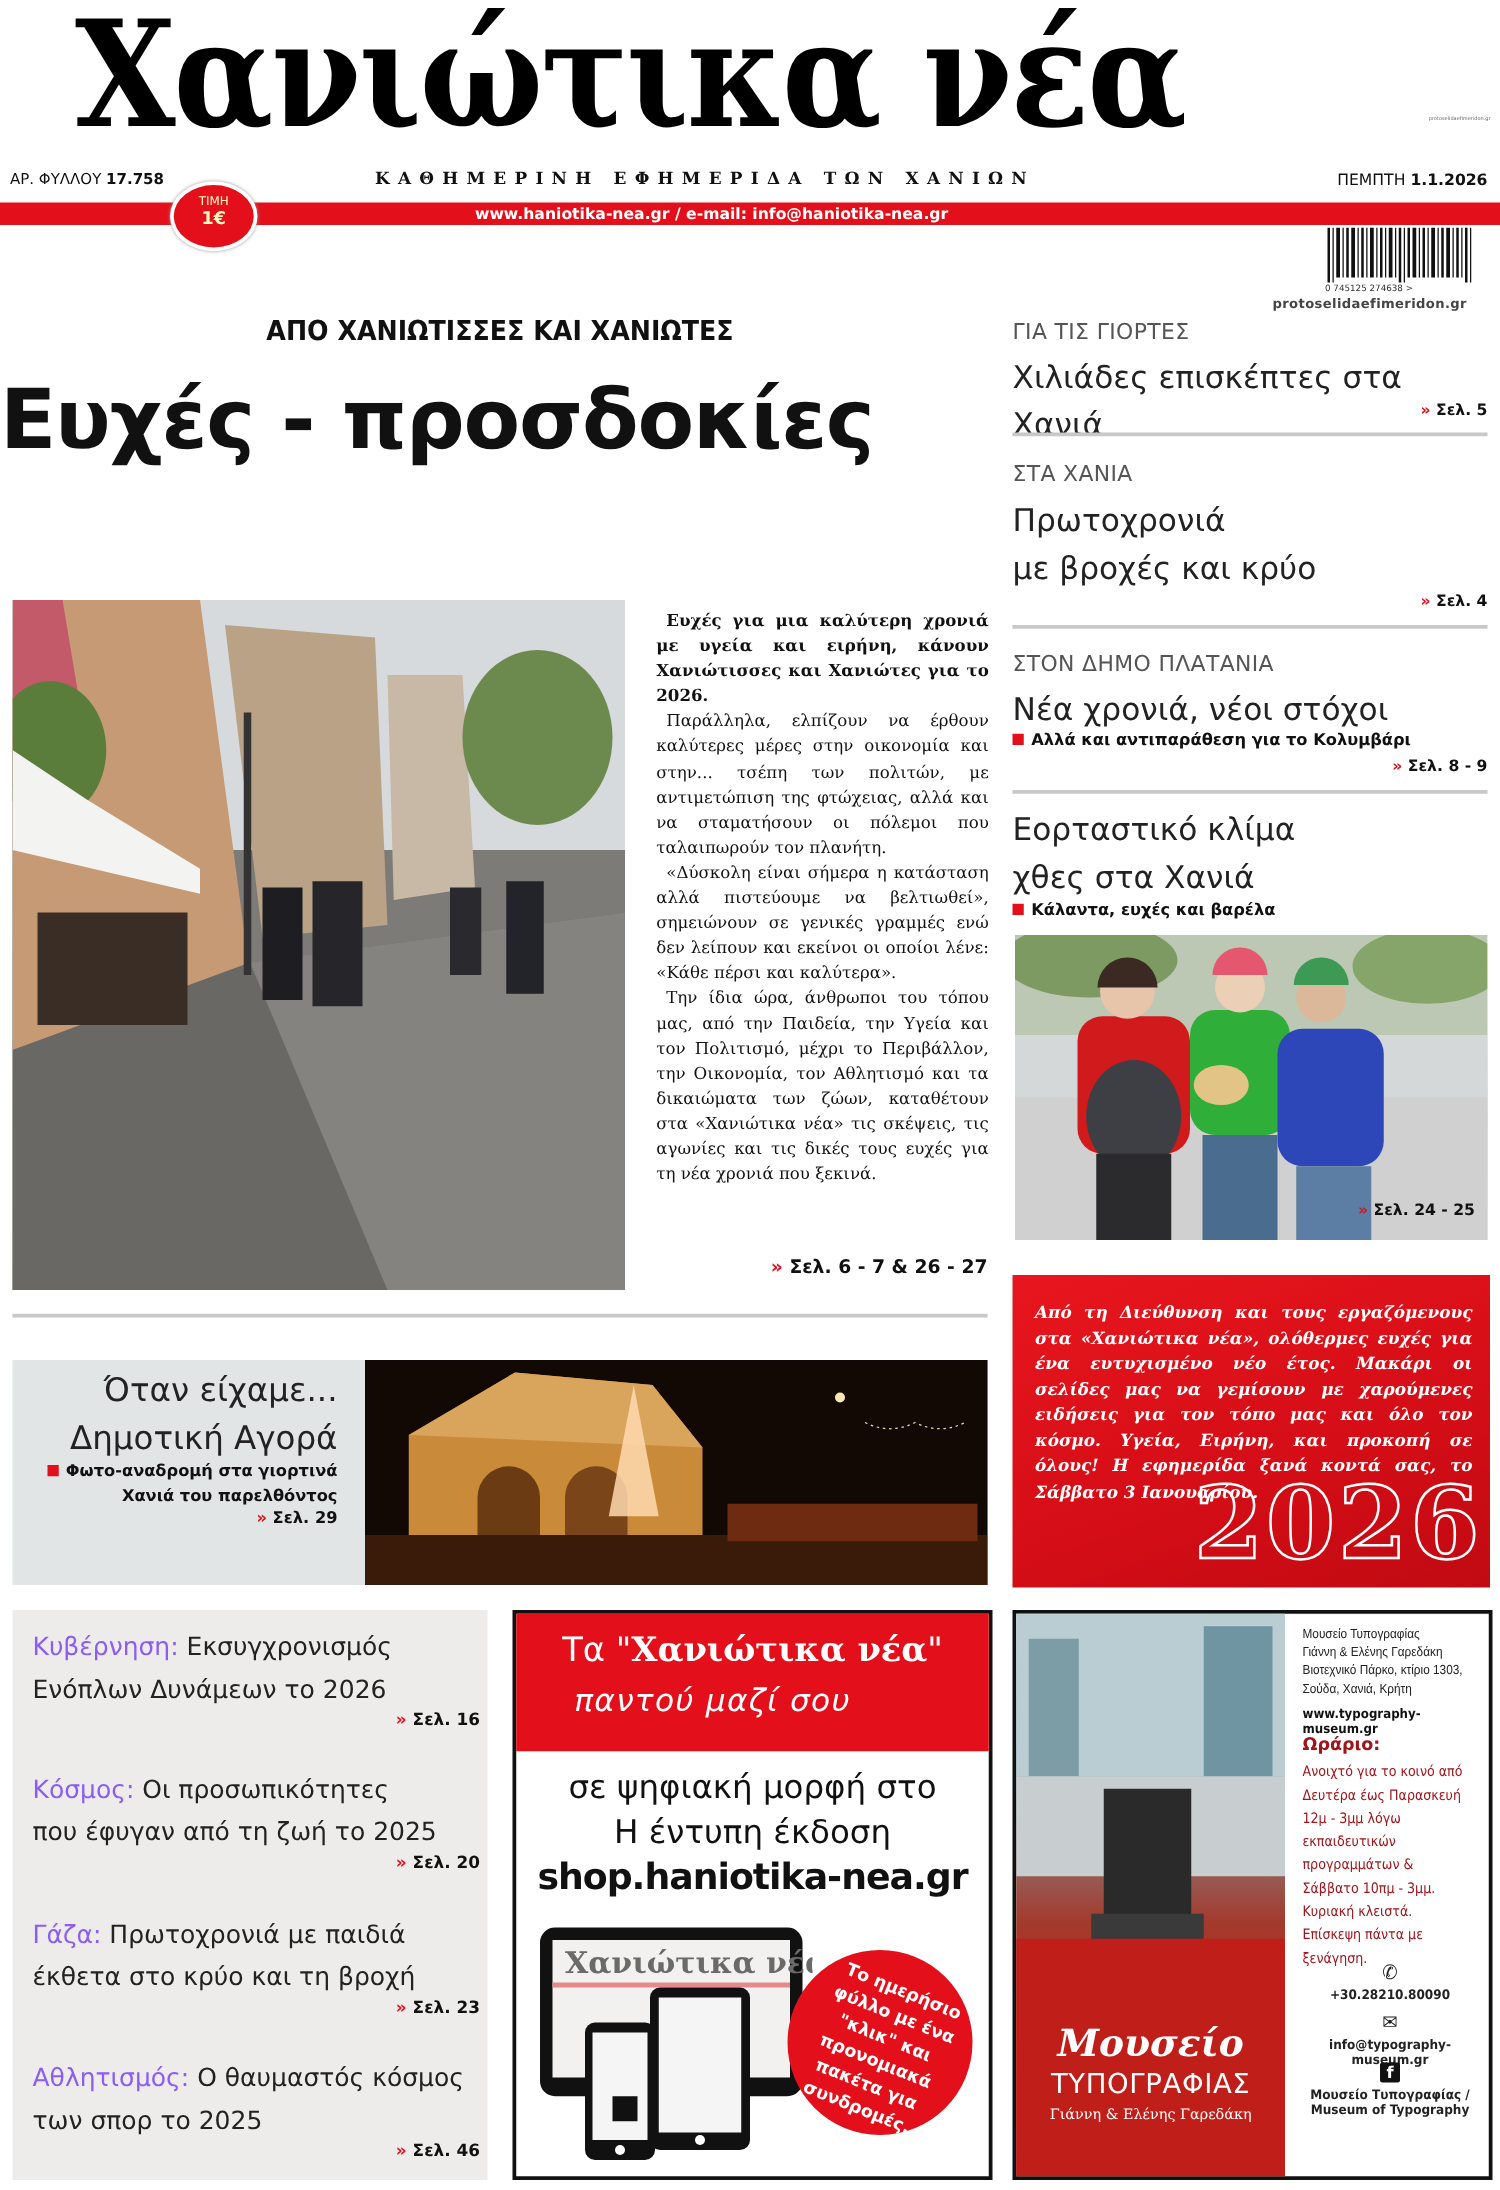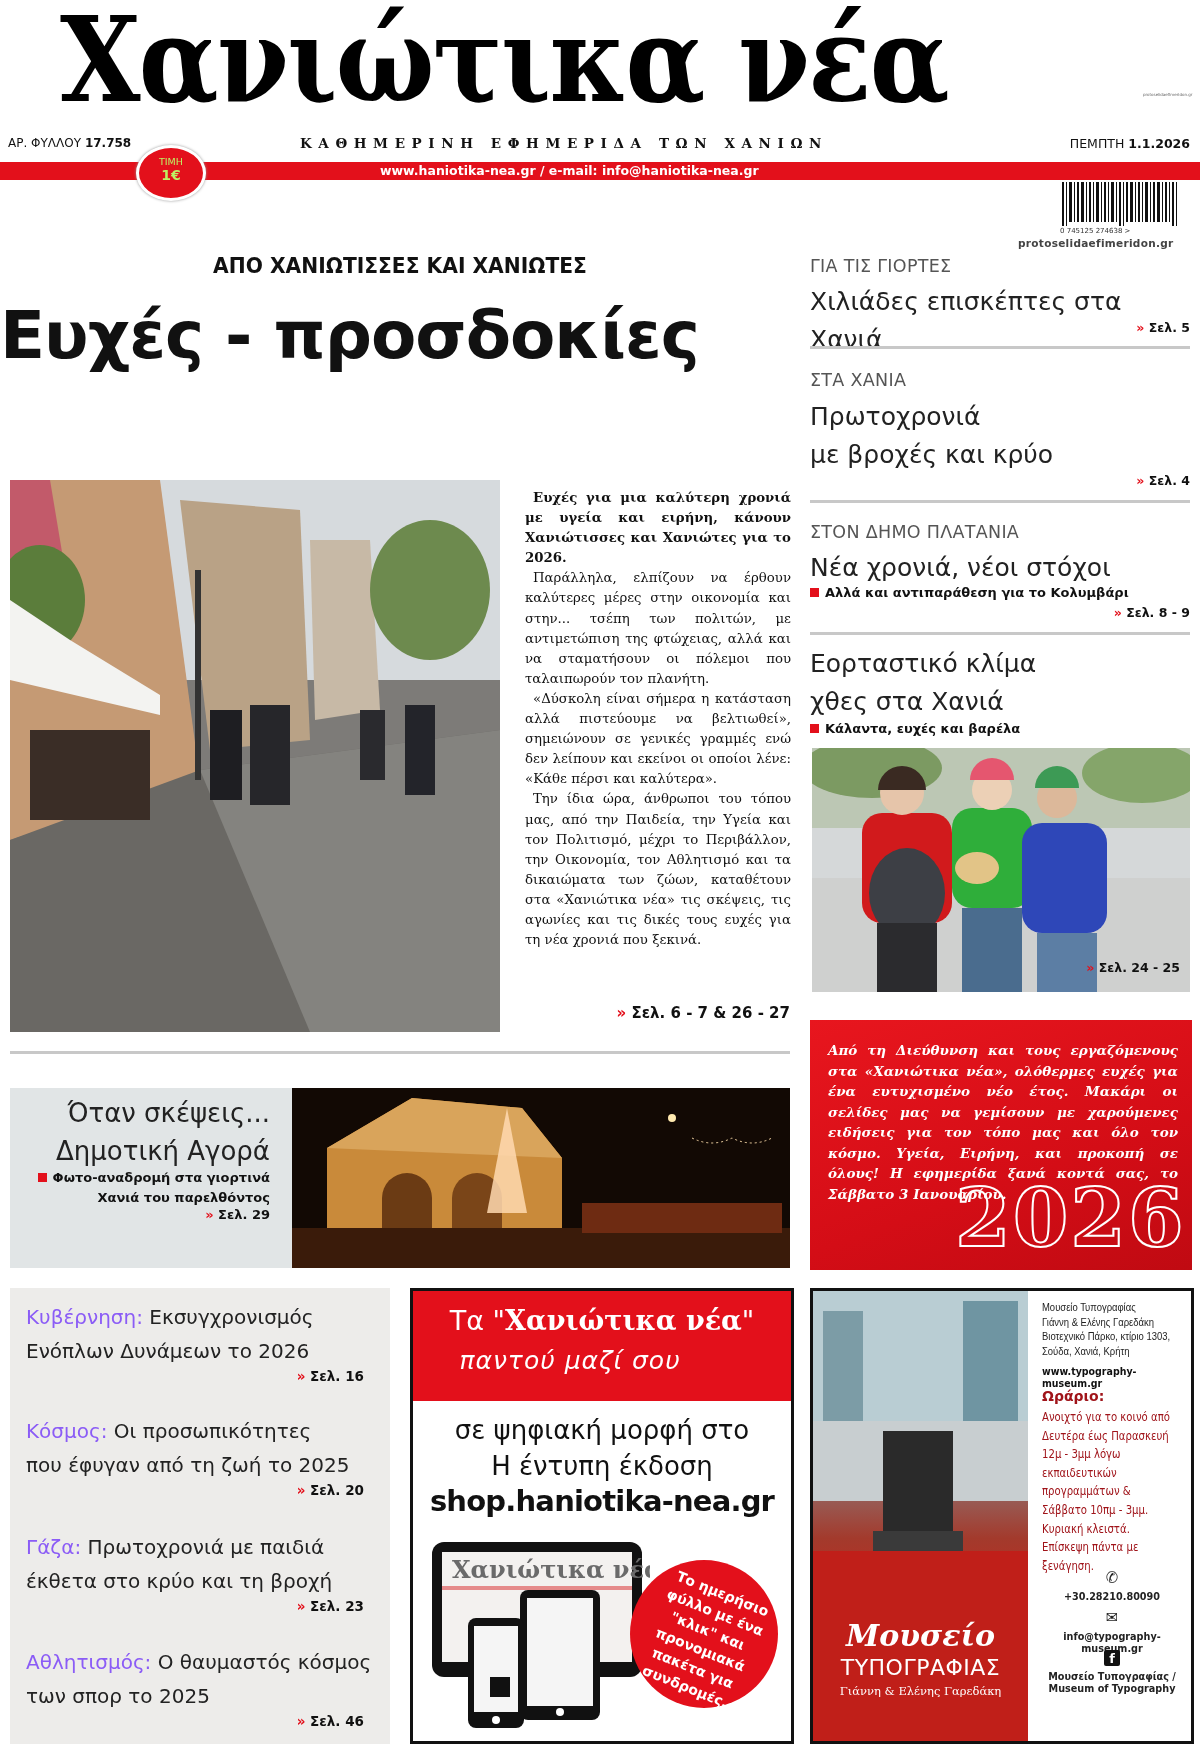--- a/index.html
+++ b/index.html
@@ -11,21 +11,21 @@
   .masthead-title { left: 60px; top: -8px; width: 1080px; text-align: left;
     font-family: "DejaVu Serif", serif; font-weight: bold; font-size: 118px; letter-spacing: -2px;
     transform: scaleX(0.88); transform-origin: left top; color: #000; line-height: 1.15; }
   .issue { left: 8px; top: 136px; font-size: 12px; }
   .issue b { font-weight: bold; }
   .tagline { left: 300px; top: 135px; font-family: "DejaVu Serif", serif; font-weight: bold; font-size: 13.5px; letter-spacing: 6.6px; }
   .dateline { right: 10px; top: 136px; font-size: 12.5px; }
   .redbar { left: 0; top: 162px; width: 1200px; height: 18px; background: #e3101b; }
   .redbar-text { left: 380px; top: 163px; color: #fff; font-size: 12.5px; font-weight: bold; }
   .price-badge { left: 136px; top: 145px; width: 70px; height: 56px; border-radius: 50%; background: #e3101b; border: 3px solid #fff;
-    box-shadow: 0 0 3px #999; color: #bef264; text-align: center; }
+    box-shadow: 0 0 3px #999; color: #fef9c3; text-align: center; }
   .price-badge .lbl { font-size: 9.5px; margin-top: 8px; display: block; }
   .price-badge .val { font-size: 14px; font-weight: bold; display: block; }
   .barcode { left: 1060px; top: 182px; width: 130px; height: 52px; }
   .barcode-site { left: 1018px; top: 237px; font-size: 10.5px; font-weight: bold; color: #444; letter-spacing: 0.3px; }
   .tiny-credit { left: 1143px; top: 92px; font-size: 4px; color: #666; }
 
   
   .kicker { left: 0; top: 253px; width: 800px; text-align: center; font-weight: bold; font-size: 22px; transform: scaleX(0.92); }
   .headline { left: 0; top: 290px; width: 800px; text-align: left; font-weight: bold; font-size: 66px; line-height: 92px; letter-spacing: -1px; }
   .lead-photo { left: 10px; top: 480px; width: 490px; height: 552px; overflow: hidden;
@@ -56,21 +56,21 @@
   .agora-box { left: 10px; top: 1088px; width: 282px; height: 180px; background: #e1e5e6; }
   .agora-title { left: 10px; top: 1094px; width: 260px; text-align: right; font-size: 26px; line-height: 38px; color: #222; }
   .agora-sub { left: 10px; top: 1168px; width: 260px; text-align: right; font-weight: bold; font-size: 13px; line-height: 20px; }
   .agora-ref { left: 10px; top: 1207px; width: 260px; text-align: right; font-weight: bold; font-size: 13px; }
   .agora-photo { left: 292px; top: 1088px; width: 498px; height: 180px; overflow: hidden; background: #150b05; }
 
   
   .briefs-box { left: 10px; top: 1288px; width: 380px; height: 456px; background: #edecea; }
   .brief { left: 26px; width: 350px; font-size: 20px; line-height: 34px; color: #222; }
   .brief b { font-weight: normal; color: #8b5cf6; }
-  .brief-ref { left: 18px; width: 346px; text-align: right; font-weight: bold; font-size: 13.5px; }
+  .brief-ref { left: 38px; width: 346px; text-align: right; font-weight: bold; font-size: 13.5px; }
 
   
   .ad-digital { left: 410px; top: 1288px; width: 384px; height: 456px; border: 3px solid #111; background: #fff; overflow: hidden; }
   .ad-red { left: 413px; top: 1291px; width: 378px; height: 110px; background: #e3101b; }
   .ad-red-line1 { left: 413px; top: 1305px; width: 378px; text-align: center; color: #fff; font-size: 27px; }
   .ad-red-line1 b { font-family: "DejaVu Serif", serif; font-weight: bold; }
   .ad-red-line2 { left: 413px; top: 1346px; width: 314px; text-align: center; color: #fff; font-size: 25px; font-style: italic; letter-spacing: 1px; }
   .ad-l1 { left: 413px; top: 1412px; width: 378px; text-align: center; font-size: 26px; line-height: 36px; color: #111; }
   .ad-url { left: 413px; top: 1484px; width: 378px; text-align: center; font-size: 29px; font-weight: bold; color: #111; letter-spacing: -0.8px; }
   .promo-circle { left: 630px; top: 1560px; width: 148px; height: 148px; border-radius: 50%; background: #e3101b; }
@@ -223,21 +223,21 @@
   </svg>
 </div>
 <div class="abs rc-ref" style="left:1050px; top:960px; width:130px; background:rgba(255,255,255,0.0);"><span class="chev">»</span> <span>Σελ. 24 - 25</span></div>
 
 <div class="abs greet-box"></div>
 <div class="abs greet-text">Από τη Διεύθυνση και τους εργαζόμενους στα «Χανιώτικα νέα», ολόθερμες ευχές για ένα ευτυχισμένο νέο έτος. Μακάρι οι σελίδες μας να γεμίσουν με χαρούμενες ειδήσεις για τον τόπο μας και όλο τον κόσμο. Υγεία, Ειρήνη, και προκοπή σε όλους! Η εφημερίδα ξανά κοντά σας, το Σάββατο 3 Ιανουαρίου.</div>
 <div class="abs greet-year">2026</div>
 
 <div class="abs agora-box"></div>
 <div class="abs agora-title">
-  <div>Όταν σκέψεις...</div>
+  <div>Όταν είχαμε...</div>
   <div>Δημοτική Αγορά</div>
 </div>
 <div class="abs agora-sub">
   <div><span class="sq"></span><span>Φωτο-αναδρομή στα γιορτινά</span></div>
   <div>Χανιά του παρελθόντος</div>
 </div>
 <div class="abs agora-ref" style="top:1207px;"><span class="chev">»</span> <span>Σελ. 29</span></div>
 <div class="abs agora-photo">
   <svg width="498" height="180" viewBox="0 0 498 180">
     <rect width="498" height="180" fill="#120904"></rect>

